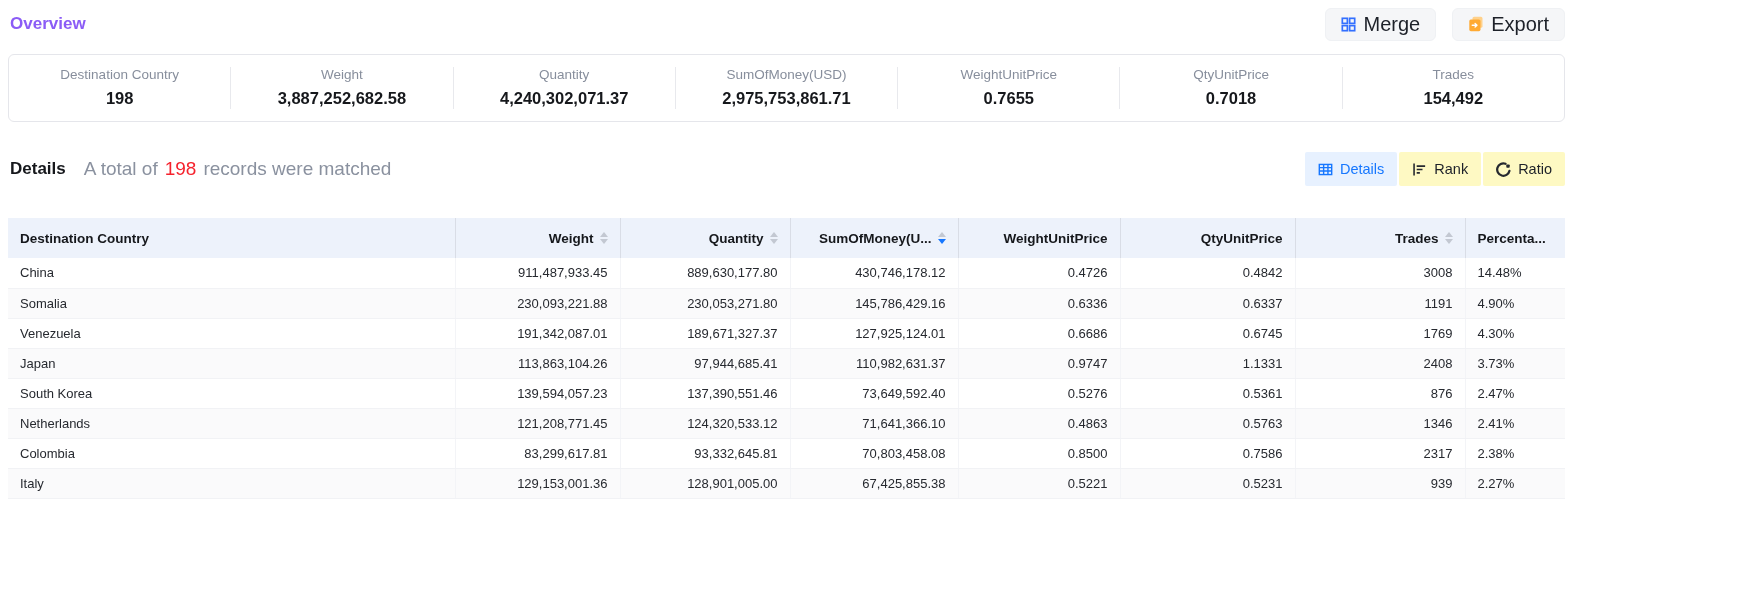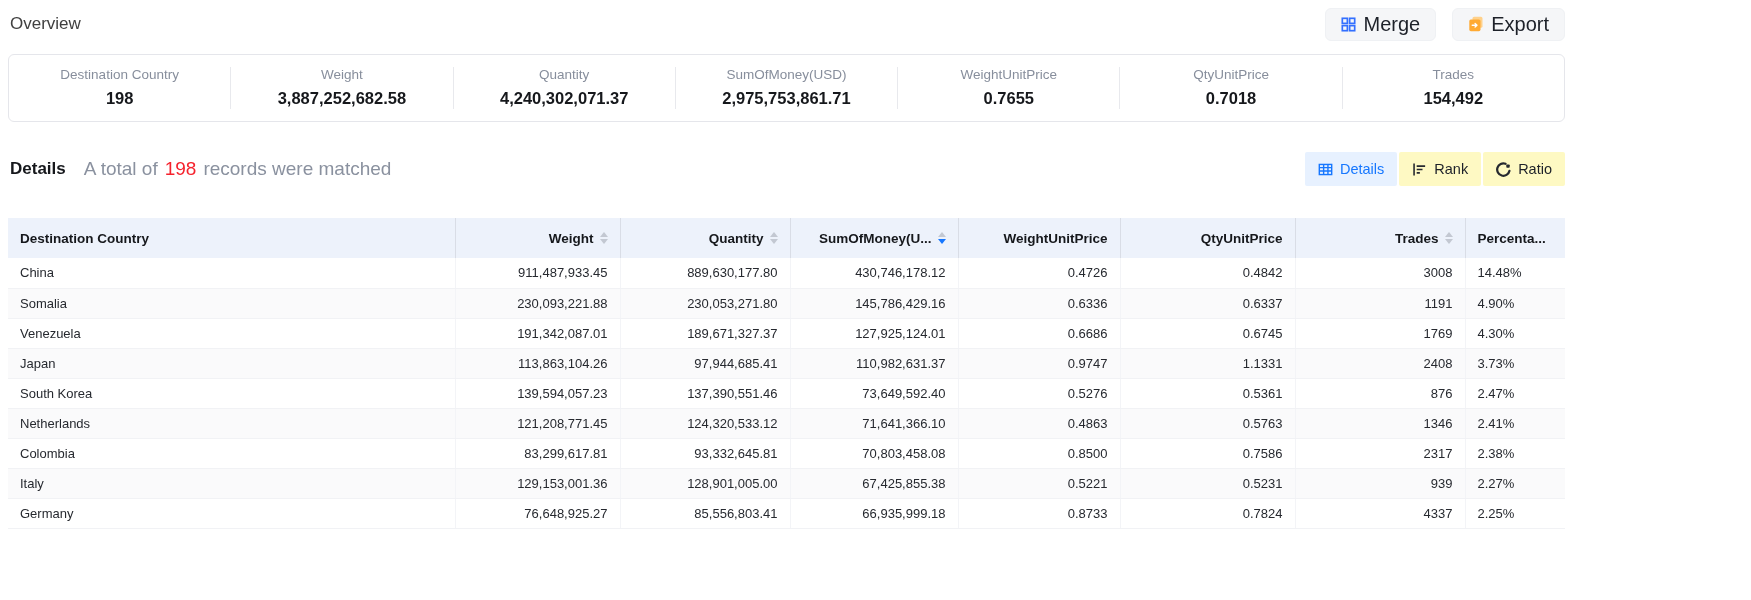--- a/index.html
+++ b/index.html
@@ -11,21 +11,21 @@
     height: 600px;
     overflow: hidden;
   }
   .container { width: 1557px; margin-left: 8px; }
 
   
   .top-bar {
     display: flex; align-items: center; justify-content: space-between;
     padding-top: 8px; height: 40px;
   }
-  .page-title { font-size: 17px; font-weight: normal; color: #404040; padding-left: 2px; }
+  .page-title { font-size: 17px; font-weight: bold; color: #8b5cf6; padding-left: 2px; }
   .top-actions { display: flex; gap: 16px; }
   .tool-btn {
     display: inline-flex; align-items: center; gap: 7px;
     height: 33px; padding: 0 15px;
     background: #f5f6f8; border: 1px solid #eff1f4; border-radius: 6px;
     font-size: 20px; color: #1d2129; cursor: pointer;
     font-family: "Liberation Sans", sans-serif;
   }
 
   
@@ -324,26 +324,16 @@
         <tr>
           <td class="col-0 al">Italy</td>
           <td class="col-1 ar">129,153,001.36</td>
           <td class="col-2 ar">128,901,005.00</td>
           <td class="col-3 ar">67,425,855.38</td>
           <td class="col-4 ar">0.5221</td>
           <td class="col-5 ar">0.5231</td>
           <td class="col-6 ar">939</td>
           <td class="col-7 al">2.27%</td>
         </tr>
-        <tr>
-          <td class="col-0 al">Germany</td>
-          <td class="col-1 ar">76,648,925.27</td>
-          <td class="col-2 ar">85,556,803.41</td>
-          <td class="col-3 ar">66,935,999.18</td>
-          <td class="col-4 ar">0.8733</td>
-          <td class="col-5 ar">0.7824</td>
-          <td class="col-6 ar">4337</td>
-          <td class="col-7 al">2.25%</td>
-        </tr>
       </tbody>
   </table>
 
 </div>
 
 </body></html>

